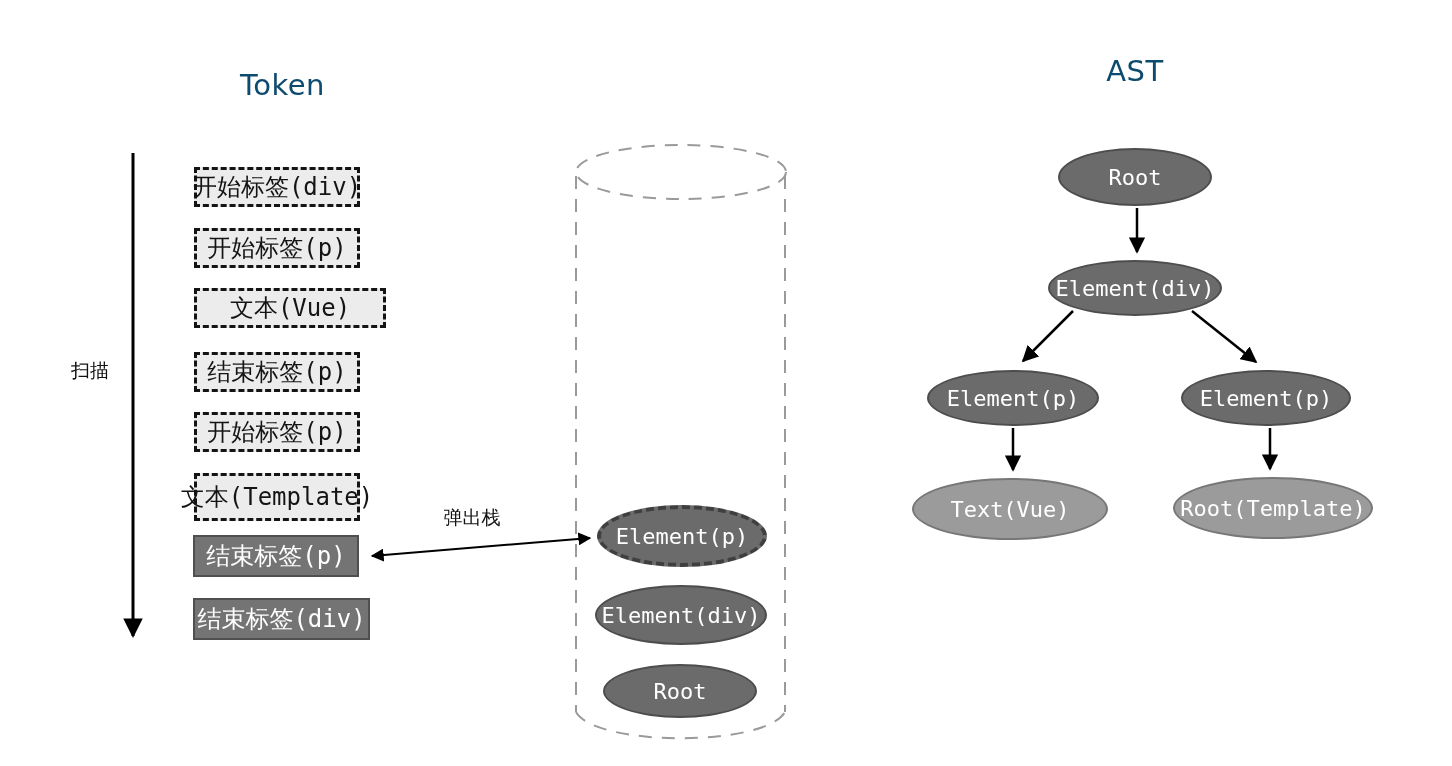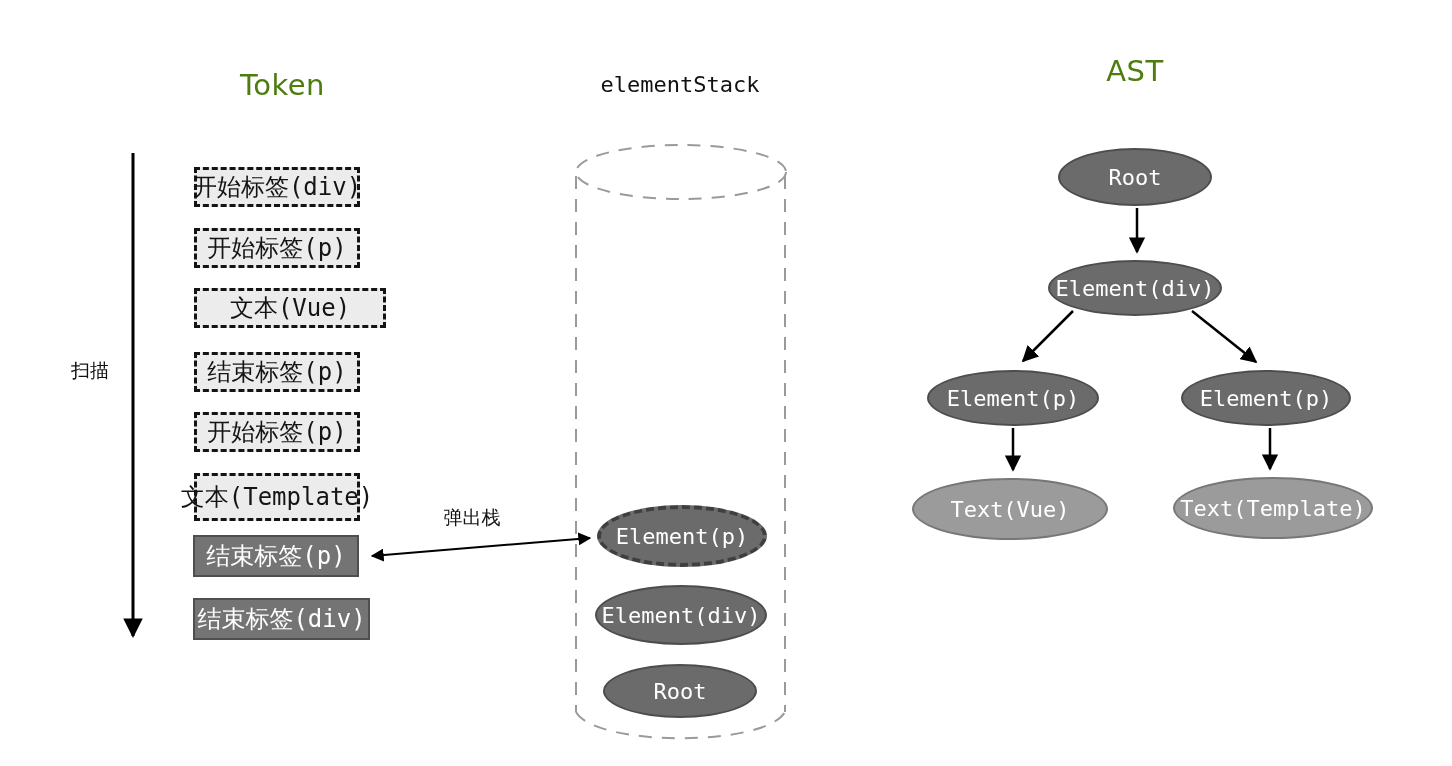--- a/index.html
+++ b/index.html
@@ -6,21 +6,21 @@
   #canvas{
     position:relative;
     width:1452px;height:766px;
     background:#ffffff;
     font-family:"DejaVu Sans", sans-serif;
     overflow:hidden;
   }
   .abs{position:absolute;}
   .title-sans{
     font-family:"DejaVu Sans","Liberation Sans",sans-serif;
-    font-size:29px;color:#4d7c0f;text-align:center;letter-spacing:0.5px;
+    font-size:29px;color:#0c4a6e;text-align:center;letter-spacing:0.5px;
   }
   .title-mono{
     font-family:"DejaVu Sans Mono","Liberation Mono",monospace;
     font-size:22px;color:#111;text-align:center;
   }
   .cjk-label{
     font-family:"DejaVu Sans","Liberation Sans",sans-serif;
     font-size:19px;color:#111;text-align:center;white-space:nowrap;
   }
   .token-box{
@@ -79,21 +79,20 @@
     <line x1="372" y1="556" x2="590" y2="538" stroke="#000" stroke-width="2" marker-start="url(#arrowhead)" marker-end="url(#arrowhead)"></line>
 
     <line x1="1137" y1="208" x2="1137" y2="252" stroke="#000" stroke-width="2.5" marker-end="url(#arrowhead)"></line>
     <line x1="1073" y1="311" x2="1023" y2="361" stroke="#000" stroke-width="2.5" marker-end="url(#arrowhead)"></line>
     <line x1="1192" y1="311" x2="1256" y2="362" stroke="#000" stroke-width="2.5" marker-end="url(#arrowhead)"></line>
     <line x1="1013" y1="428" x2="1013" y2="470" stroke="#000" stroke-width="2.5" marker-end="url(#arrowhead)"></line>
     <line x1="1270" y1="428" x2="1270" y2="469" stroke="#000" stroke-width="2.5" marker-end="url(#arrowhead)"></line>
   </svg>
 
   <div class="abs title-sans" style="left:200px;top:68px;width:165px;">Token</div>
-  <div class="abs title-mono" style="left:580px;top:72px;width:200px;">elementStack</div>
   <div class="abs title-sans" style="left:1060px;top:54px;width:150px;">AST</div>
 
   <div class="abs cjk-label" style="left:52px;top:358px;width:76px;">扫描</div>
 
   <div class="abs cjk-label" style="left:417px;top:505px;width:110px;">弹出栈</div>
 
   <div class="token-box token-pending" style="left:194px;top:167px;width:166px;height:40px;">开始标签(div)</div>
   <div class="token-box token-pending" style="left:194px;top:228px;width:166px;height:40px;">开始标签(p)</div>
   <div class="token-box token-pending" style="left:194px;top:288px;width:192px;height:40px;">文本(Vue)</div>
   <div class="token-box token-pending" style="left:194px;top:352px;width:166px;height:40px;">结束标签(p)</div>
@@ -104,15 +103,15 @@
 
   <div class="node node-popping" style="left:597px;top:505px;width:170px;height:62px;">Element(p)</div>
   <div class="node node-dark" style="left:595px;top:585px;width:172px;height:60px;">Element(div)</div>
   <div class="node node-dark" style="left:603px;top:664px;width:154px;height:54px;">Root</div>
 
   <div class="node node-dark" style="left:1058px;top:148px;width:154px;height:58px;">Root</div>
   <div class="node node-dark" style="left:1048px;top:260px;width:174px;height:56px;">Element(div)</div>
   <div class="node node-dark" style="left:927px;top:370px;width:172px;height:56px;">Element(p)</div>
   <div class="node node-dark" style="left:1181px;top:370px;width:170px;height:56px;">Element(p)</div>
   <div class="node node-light" style="left:912px;top:478px;width:196px;height:62px;">Text(Vue)</div>
-  <div class="node node-light" style="left:1173px;top:477px;width:200px;height:62px;">Text(Template)</div>
+  <div class="node node-light" style="left:1173px;top:477px;width:200px;height:62px;">Root(Template)</div>
 
 </div>
 
 </body></html>

